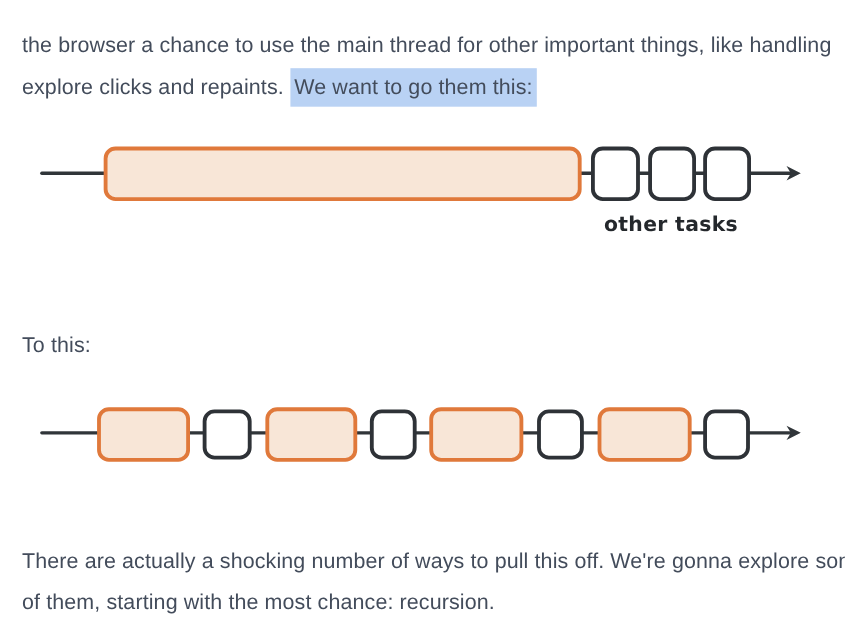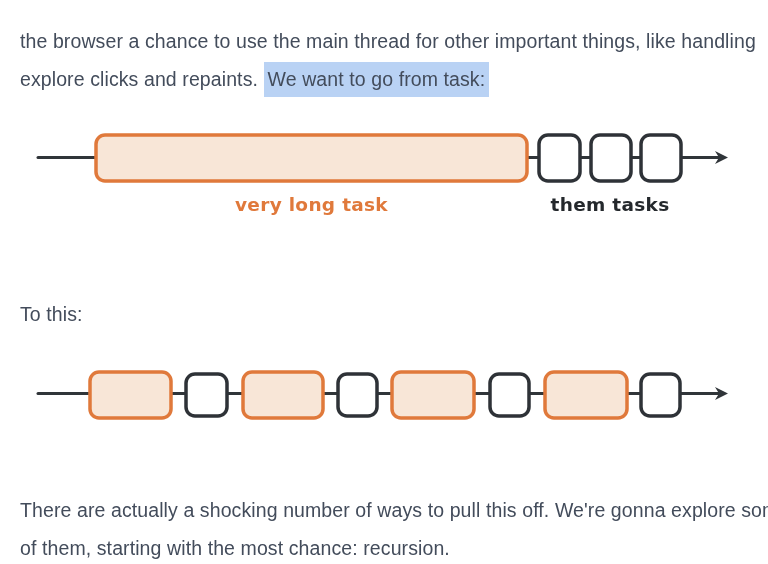--- a/index.html
+++ b/index.html
@@ -27,33 +27,32 @@
     text-align:center;letter-spacing:0.3px;
   }
   .label-long{left:96px;width:431px;top:193px;}
   .label-other{left:534px;width:152px;top:193px;}
 </style>
 </head>
 <body>
 
 <div class="page">
 
-  <p class="para para-top" style="color: rgb(67, 76, 91);"><span>the browser a chance to use the main thread for other important things, like handling</span><br><span>explore clicks and repaints. </span><span class="hl" style="background: rgb(185, 210, 244);">We want to go from task:</span></p>
+  <p class="para para-top" style="color: rgb(67, 76, 91);"><span>the browser a chance to use the main thread for other important things, like handling</span><br><span>explore clicks and repaints. </span><span class="hl" style="background: rgb(185, 210, 244);">We want to go them this:</span></p>
 
   <svg id="diagram-from-svg" class="diagram-svg" width="768" height="80" viewBox="0 0 768 80">
       <line x1="38" y1="47.5" x2="720" y2="47.5" stroke="#303539" stroke-width="3" stroke-linecap="round"></line>
       <path d="M 728 47.5 L 715 41 L 719 47.5 L 715 54 Z" fill="#303539"></path>
       <rect x="96" y="25" width="431" height="46" rx="9" ry="9" fill="#f8e6d7" stroke="#e0793b" stroke-width="3.5"></rect>
       <rect x="539" y="25" width="41" height="46" rx="9" ry="9" fill="#ffffff" stroke="#2e3237" stroke-width="3.5"></rect>
       <rect x="591" y="25" width="40" height="46" rx="9" ry="9" fill="#ffffff" stroke="#2e3237" stroke-width="3.5"></rect>
       <rect x="641" y="25" width="40" height="46" rx="9" ry="9" fill="#ffffff" stroke="#2e3237" stroke-width="3.5"></rect>
     </svg>
 
-  <div class="diag-label label-long" style="color: rgb(224, 121, 59);">very long task</div>
-  <div class="diag-label label-other" style="color: rgb(36, 40, 44);">them tasks</div>
+  <div class="diag-label label-other" style="color: rgb(36, 40, 44);">other tasks</div>
 
   <p class="para para-mid" style="color: rgb(67, 76, 91);">To this:</p>
 
   <svg id="diagram-to-svg" class="diagram-svg" width="768" height="66" viewBox="0 0 768 66">
       <line x1="38" y1="33.5" x2="720" y2="33.5" stroke="#303539" stroke-width="3" stroke-linecap="round"></line>
       <path d="M 728 33.5 L 715 27 L 719 33.5 L 715 40 Z" fill="#303539"></path>
       <rect x="90" y="12" width="81" height="46" rx="9" ry="9" fill="#f8e6d7" stroke="#e0793b" stroke-width="3.5"></rect>
       <rect x="186" y="14" width="41" height="42" rx="9" ry="9" fill="#ffffff" stroke="#2e3237" stroke-width="3.5"></rect>
       <rect x="243" y="12" width="80" height="46" rx="9" ry="9" fill="#f8e6d7" stroke="#e0793b" stroke-width="3.5"></rect>
       <rect x="338" y="14" width="39" height="42" rx="9" ry="9" fill="#ffffff" stroke="#2e3237" stroke-width="3.5"></rect>

